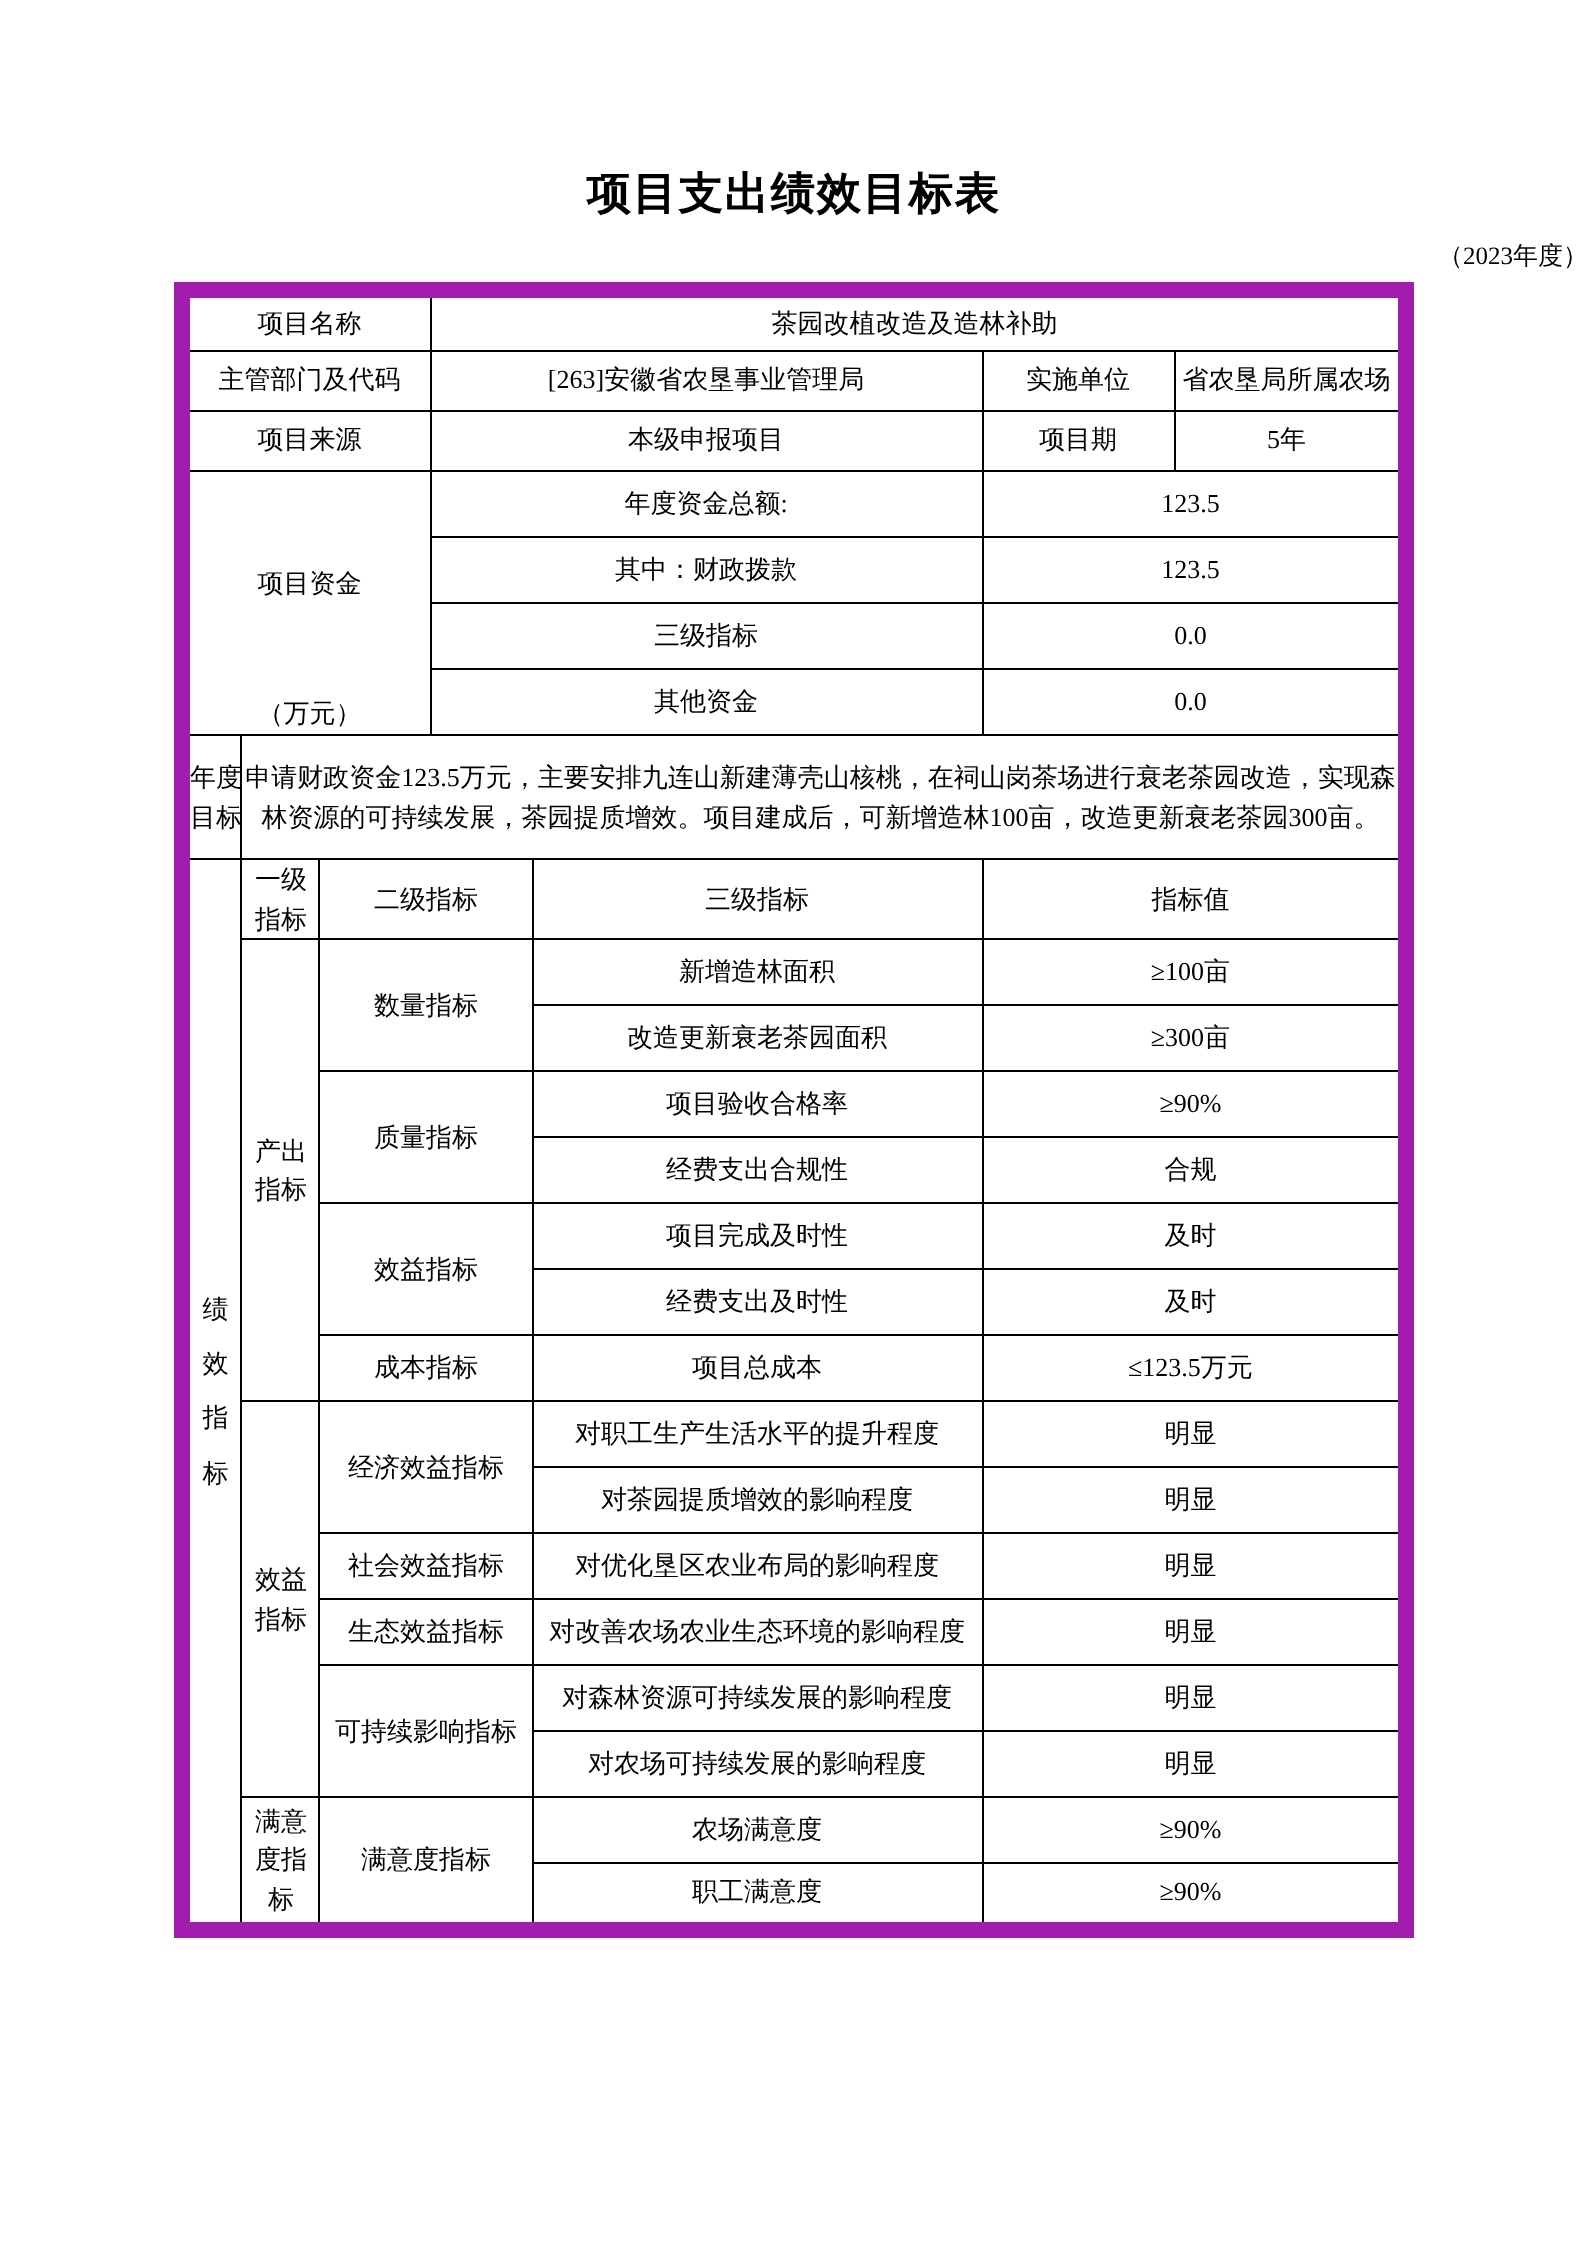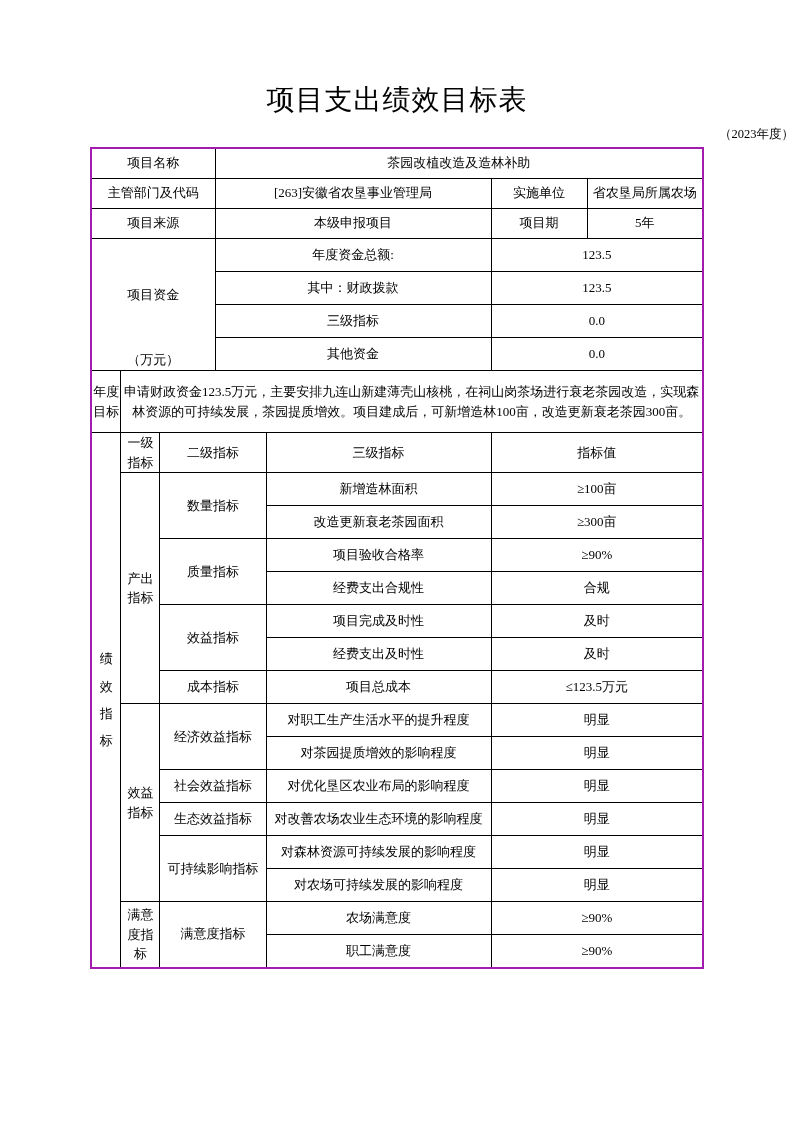--- a/index.html
+++ b/index.html
@@ -3,29 +3,29 @@
 <meta charset="utf-8">
 <style>
   html,body{margin:0;padding:0;}
   body{
     width:794px;height:1122px;background:#ffffff;color:#000;
     font-family:"Liberation Serif","DejaVu Serif",serif;
     overflow:hidden;position:relative;
   }
   .doc-title{
     margin:86px 18px 0;text-align:center;
-    font-size:28px;line-height:1;font-weight:normal;letter-spacing:1px;
+    font-size:22px;line-height:1;font-weight:bold;letter-spacing:1px;
   }
   .doc-subtitle{
     margin-top:13px;text-align:right;font-size:12.5px;line-height:1.2;
   }
   table.form{
     width:612px;margin:5px auto 0;
     border-collapse:collapse;table-layout:fixed;
-    border:2px solid #a21caf;
+    border:8px solid #a21caf;
   }
   table.form td{
     border:1.5px solid #000;
     font-size:13px;text-align:center;vertical-align:middle;
     padding:0;overflow:hidden;
   }
   tr.h30{height:30px;}
   tr.hgoal{height:62px;}
   tr.hhead{height:38px;}
   tr.h33{height:33px;}

